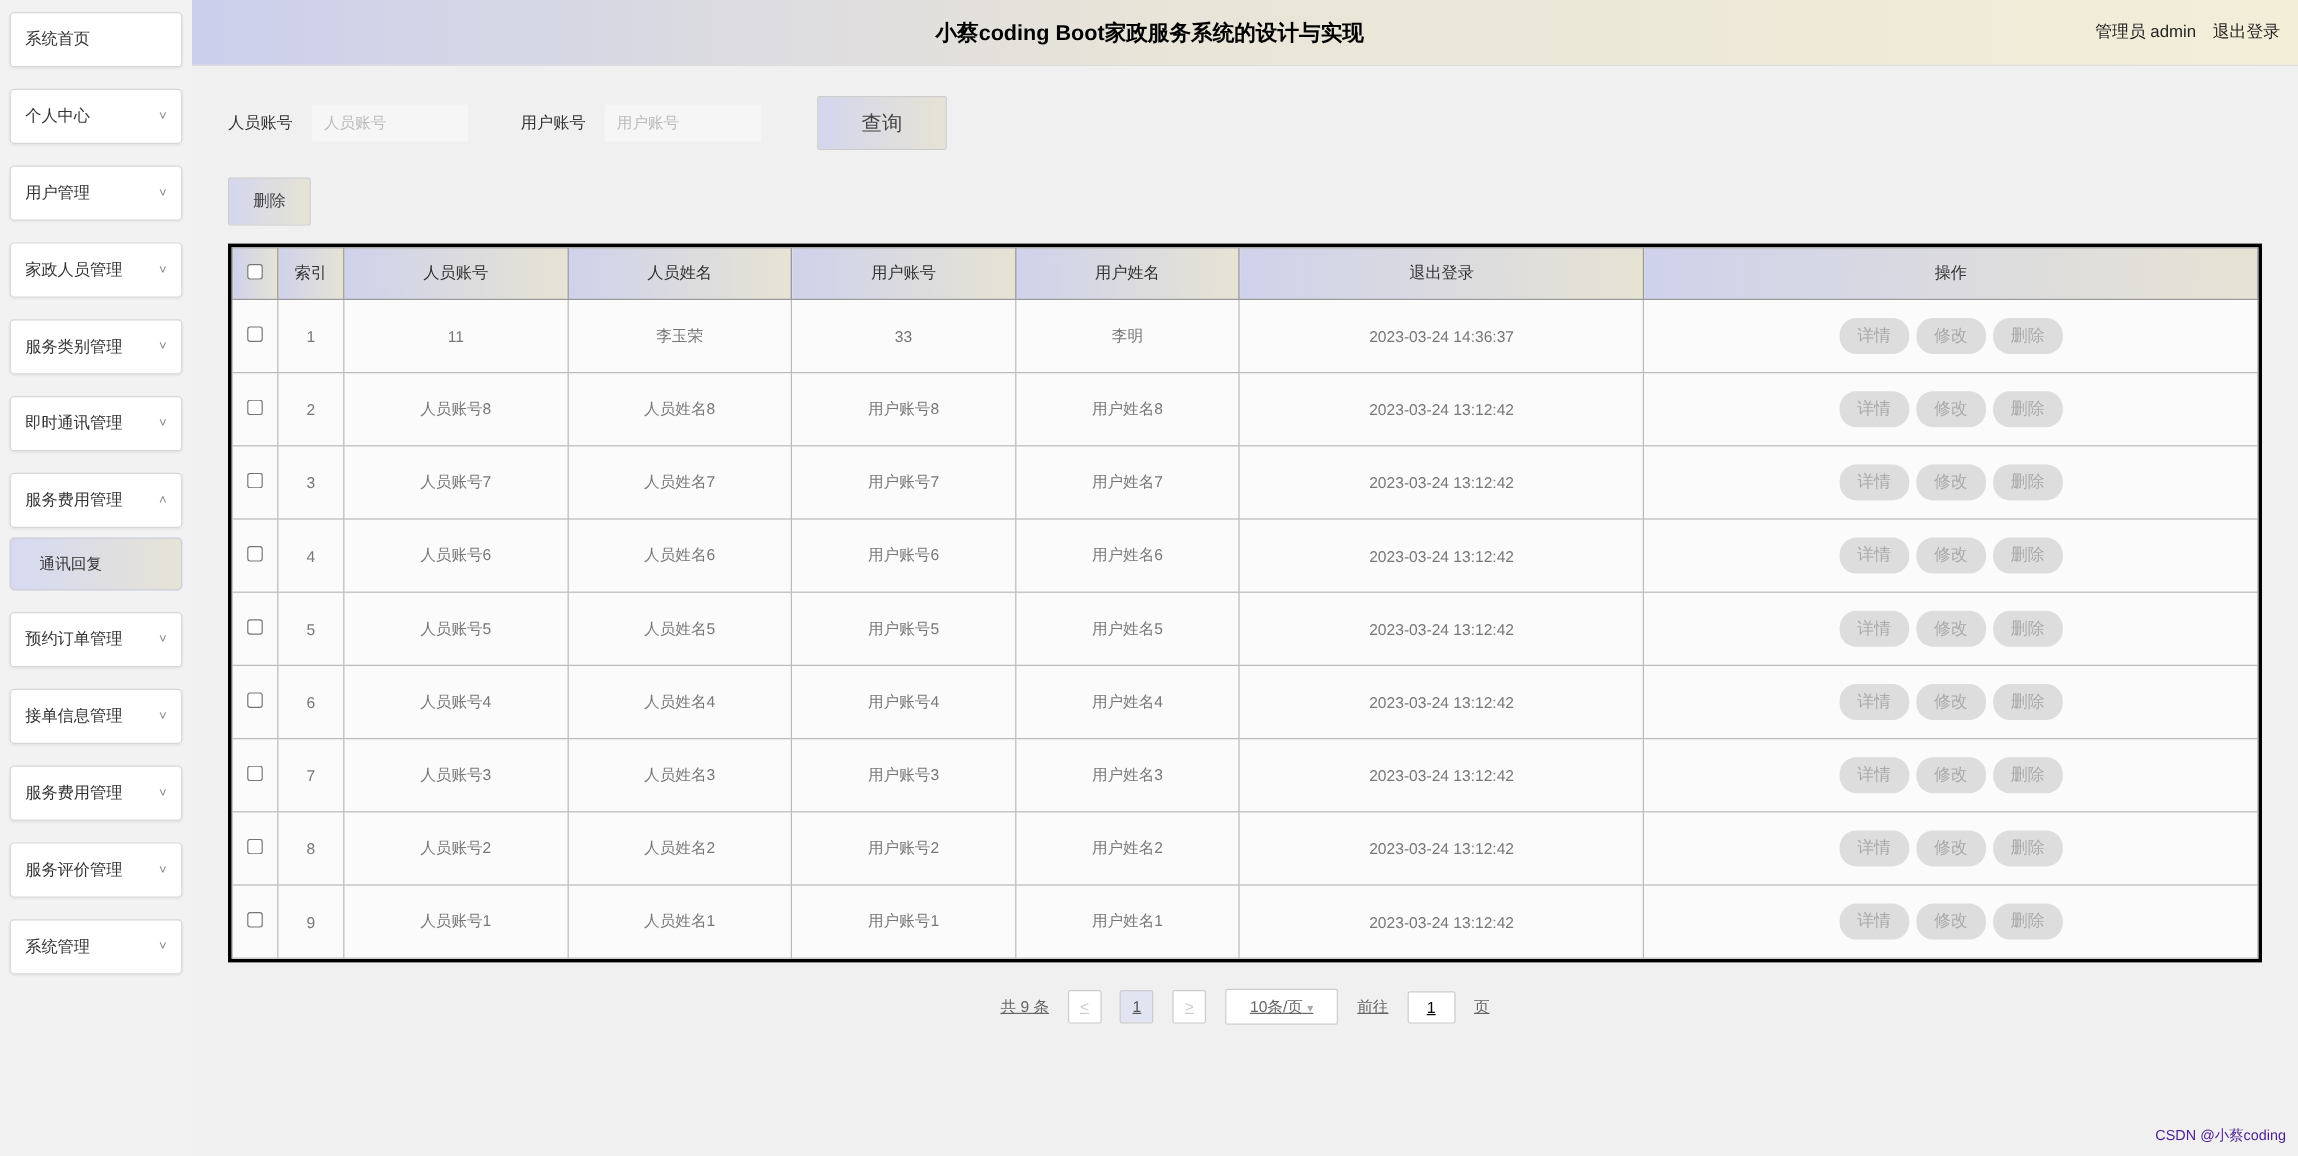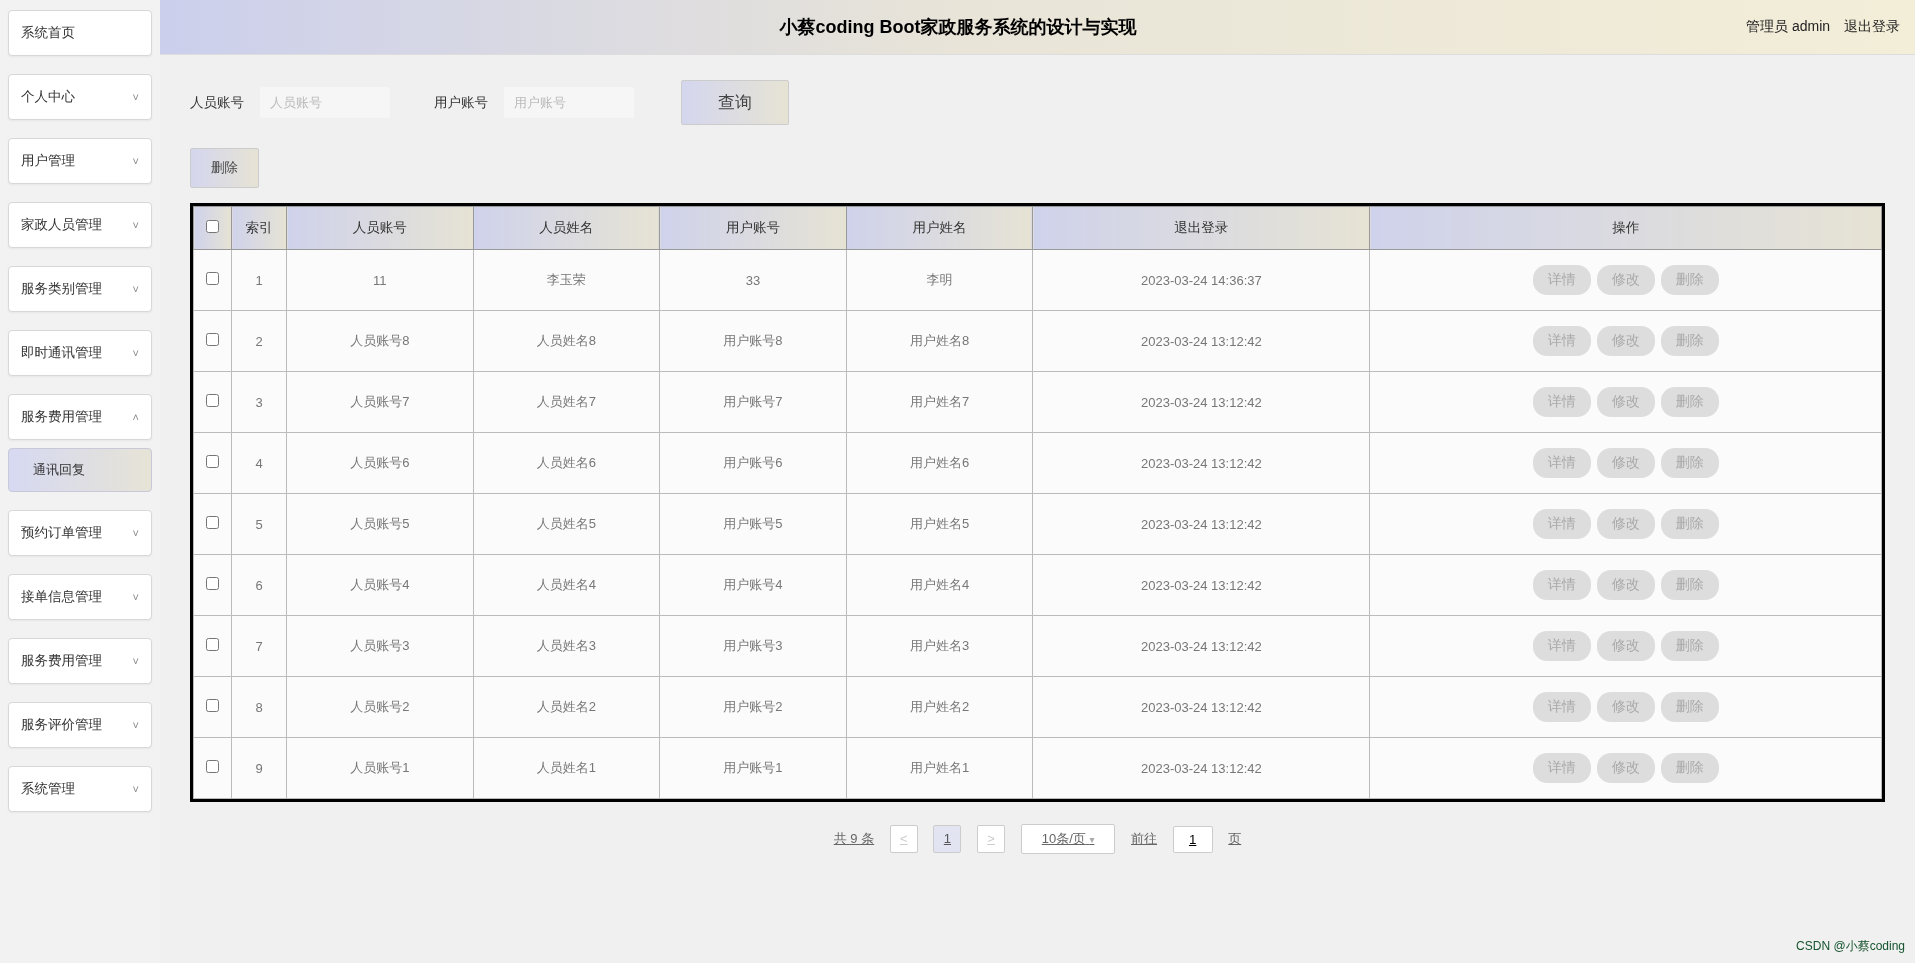--- a/index.html
+++ b/index.html
@@ -32,21 +32,21 @@
 .cell-checkbox { width: 38px; }
 .cell-idx { width: 55px; }
 .row-btn { display: inline-block; background: #ddd; color: #aaa; border-radius: 14px; padding: 6px 15px; font-size: 14px; margin: 0 3px; cursor: pointer; border: none; }
 .pagination { text-align: center; padding: 12px 0 20px; font-size: 13px; color: #666; }
 .pagination > * { display: inline-block; vertical-align: middle; margin: 0 6px; text-decoration: underline; }
 .page-btn { border: 1px solid #ccc; background: #fff; width: 28px; height: 28px; line-height: 26px; text-align: center; cursor: pointer; border-radius: 2px; color: #888; }
 .page-btn.active { background: #e2e4f2; color: #555; }
 .page-btn.disabled { color: #ccc; cursor: not-allowed; }
 .page-select { border: 1px solid #ccc; padding: 5px 20px; border-radius: 2px; background: #fff; cursor: pointer; }
 .page-input { width: 40px; border: 1px solid #ccc; padding: 5px; text-align: center; border-radius: 2px; }
-.watermark { position: fixed; right: 10px; bottom: 8px; font-size: 12px; color: #14532d; }
+.watermark { position: fixed; right: 10px; bottom: 8px; font-size: 12px; color: #4c1d95; }
 </style>
 </head>
 <body>
 
 <div class="sidebar" id="sidebar">
     <div class="menu-item no-arrow">
       <span>系统首页</span>
     </div>
     <div class="menu-item">
       <span>个人中心</span>

